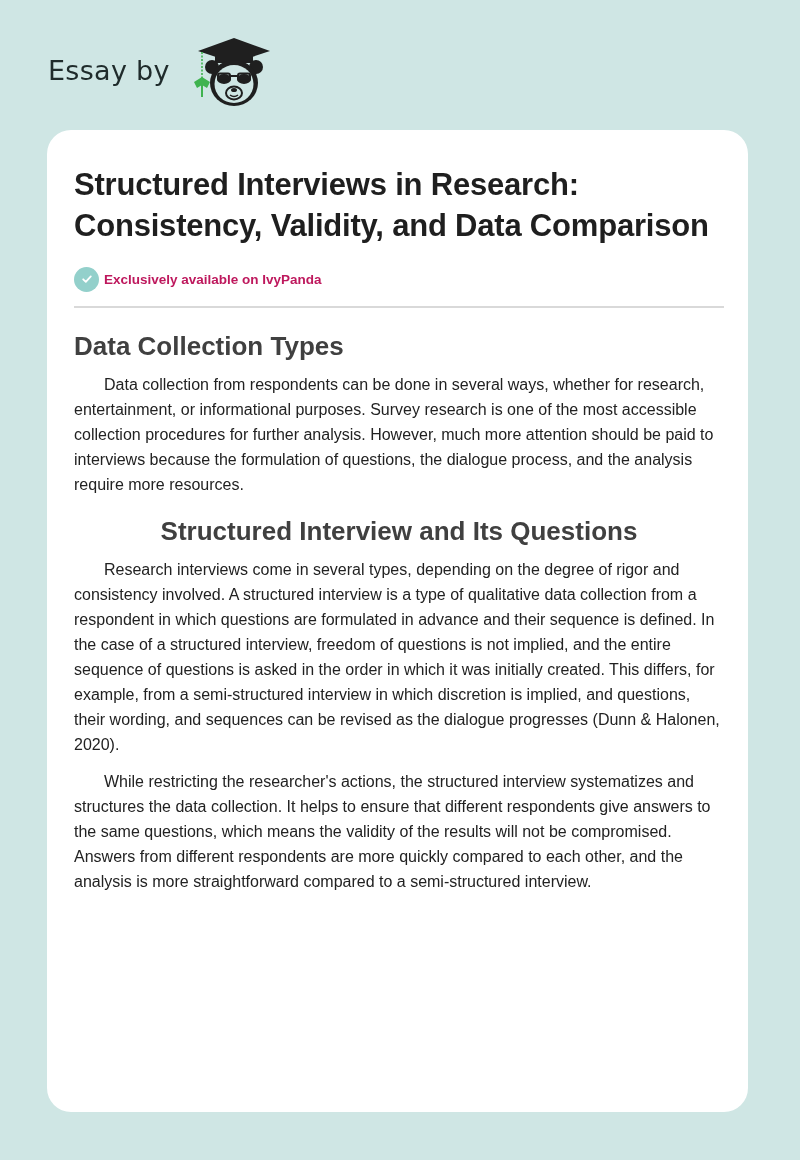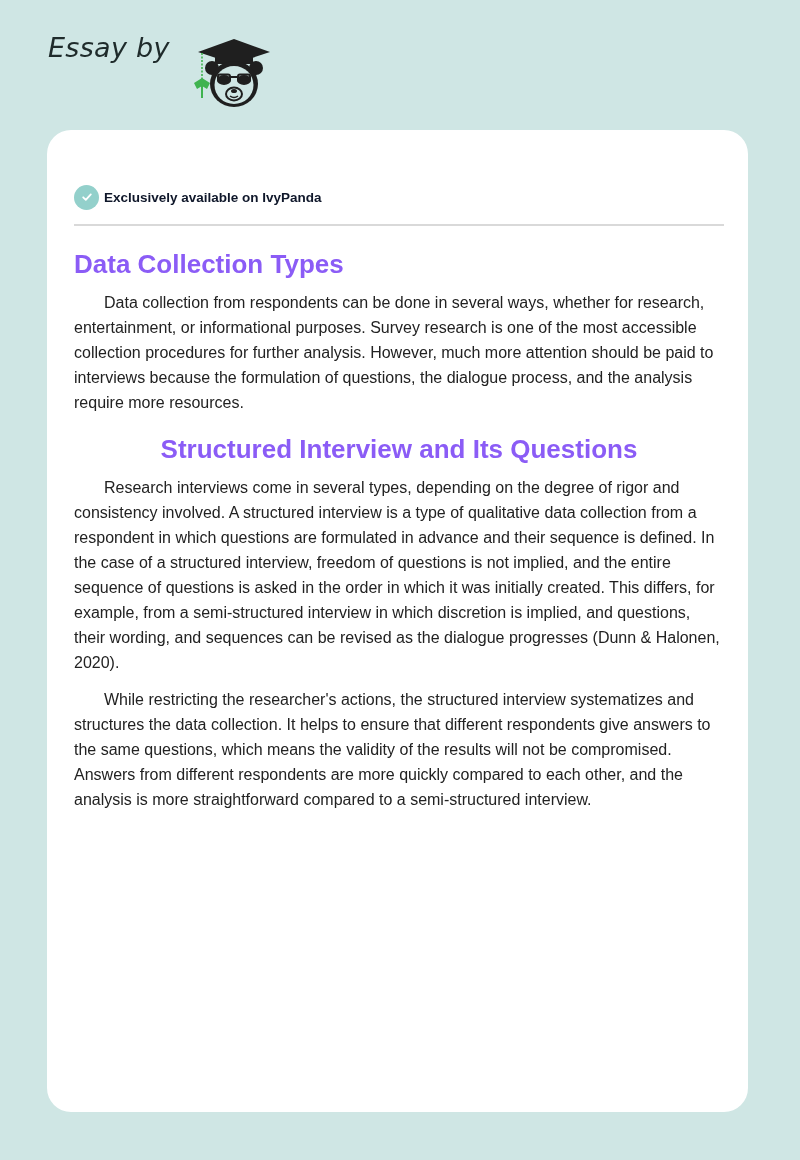--- a/index.html
+++ b/index.html
@@ -13,22 +13,21 @@
     font-family: "Liberation Sans", sans-serif;
     position: relative;
     overflow: hidden;
   }
   .brand {
     position: absolute;
     left: 48px;
     top: 38px;
     height: 70px;
     display: flex;
-    align-items: flex-start;
-    font-style: italic;
+    align-items: center;
   }
   .brand-prefix {
     font-family: "DejaVu Sans", sans-serif;
     font-size: 27px;
     color: #1f2b2b;
     letter-spacing: 0.3px;
     margin-right: 18px;
     margin-top: -6px;
   }
   .brand-logo {
@@ -91,35 +90,35 @@
     background: #93d0cb;
     display: flex;
     align-items: center;
     justify-content: center;
     margin-right: 5px;
   }
   .badge-text {
     font-family: "Liberation Sans", sans-serif;
     font-weight: bold;
     font-size: 13.5px;
-    color: #0f172a;
+    color: #be185d;
   }
   .divider {
     margin-top: 14px;
     height: 2px;
     background: #d9d9d9;
     width: 650px;
   }
   .section-heading {
     margin: 0;
     font-family: "Liberation Sans", sans-serif;
     font-weight: bold;
     font-size: 26px;
     line-height: 32px;
-    color: #8b5cf6;
+    color: #404040;
   }
   .h-1 { margin-top: 22px; }
   .h-2 { margin-top: 18px; text-align: center; }
   .para {
     margin: 0;
     font-family: "Liberation Sans", sans-serif;
     font-size: 16px;
     line-height: 25px;
     color: #222222;
     text-indent: 30px;
@@ -154,20 +153,21 @@
     <line x1="42" y1="41" x2="50" y2="41" stroke="#1f1f1f" stroke-width="2"></line>
 
     <ellipse cx="46" cy="58" rx="8" ry="6.5" fill="none" stroke="#1f1f1f" stroke-width="2"></ellipse>
     <ellipse cx="46" cy="55" rx="3" ry="2" fill="#1f1f1f"></ellipse>
     <path d="M42 60 Q46 63 50 60" stroke="#1f1f1f" stroke-width="1.5" fill="none"></path>
   </svg>
 </header>
 
 <main class="card">
   <article class="content">
+    <h1 class="title">Structured Interviews in Research: Consistency, Validity, and Data Comparison</h1>
 
     <div class="badge">
       <span class="badge-icon">
         <svg width="12" height="12" viewBox="0 0 12 12" xmlns="http://www.w3.org/2000/svg">
           <path d="M2.2 6.3 L4.8 8.8 L9.8 3.4" stroke="#ffffff" stroke-width="1.8" fill="none" stroke-linecap="round" stroke-linejoin="round"></path>
         </svg>
       </span>
       <span class="badge-text">Exclusively available on IvyPanda</span>
     </div>
 

